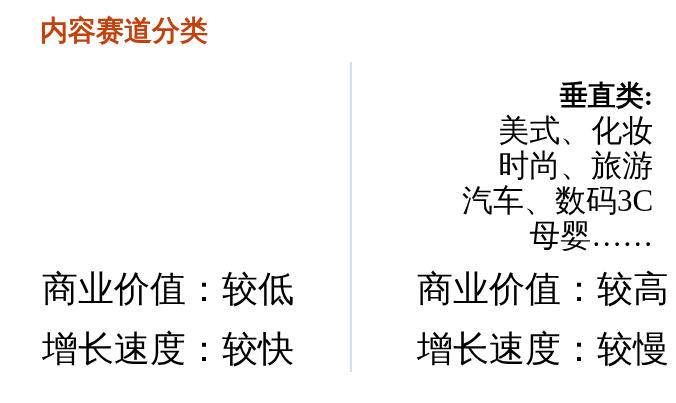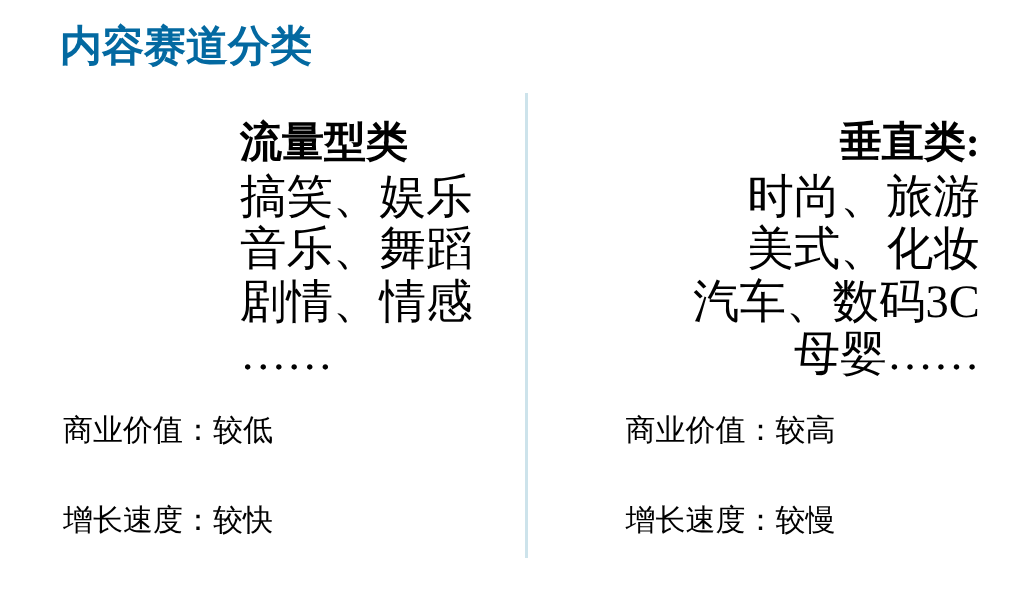--- a/index.html
+++ b/index.html
@@ -17,21 +17,21 @@
   }
   .title {
     position: absolute;
     left: 40px;
     top: 15px;
     margin: 0;
     font-family: "Liberation Sans", "DejaVu Sans", sans-serif;
     font-size: 28px;
     line-height: 32px;
     font-weight: bold;
-    color: #0369a1;
+    color: #c2410c;
     white-space: nowrap;
   }
   .divider {
     position: absolute;
     left: 350px;
     top: 62px;
     width: 2px;
     height: 310px;
     background: #cde3eb;
   }
@@ -45,51 +45,44 @@
   }
   .col-list.left  { left: 160px; }
   .col-list.right { left: 462px; text-align: right; }
   .col-header {
     font-size: 28px;
     font-weight: bold;
   }
   .metric {
     position: absolute;
     margin: 0;
-    font-family: Liberation Mono, monospace;
-    font-size: 20px;
+    font-family: Liberation Serif, serif;
+    font-size: 36px;
     line-height: 34px;
     white-space: nowrap;
   }
   .metric.row1 { top: 272px; }
   .metric.row2 { top: 332px; }
   .metric.left  { left: 42px; }
   .metric.right { left: 417px; }
 </style>
 </head>
 <body>
 
 <div class="canvas">
 
   <h1 class="title">内容赛道分类</h1>
 
   <div class="divider" style="background: rgb(205, 227, 235);"></div>
 
-  <div class="col-list left">
-    <div class="col-header">流量型类</div>
-    <div class="col-item">搞笑、娱乐</div>
-    <div class="col-item">音乐、舞蹈</div>
-    <div class="col-item">剧情、情感</div>
-    <div class="col-item">……</div>
-  </div>
 
   <div class="col-list right">
     <div class="col-header">垂直类:</div>
+    <div class="col-item">美式、化妆</div>
     <div class="col-item">时尚、旅游</div>
-    <div class="col-item">美式、化妆</div>
     <div class="col-item">汽车、数码3C</div>
     <div class="col-item">母婴……</div>
   </div>
 
   <p class="metric row1 left">商业价值：较低</p>
   <p class="metric row1 right">商业价值：较高</p>
   <p class="metric row2 left">增长速度：较快</p>
   <p class="metric row2 right">增长速度：较慢</p>
 
 </div>

